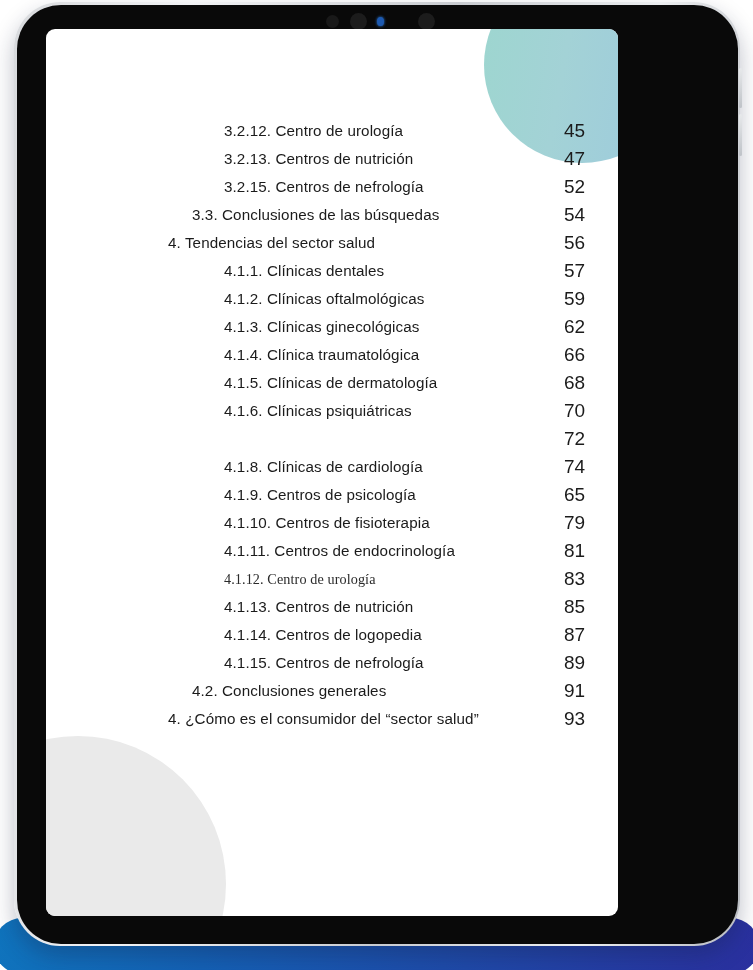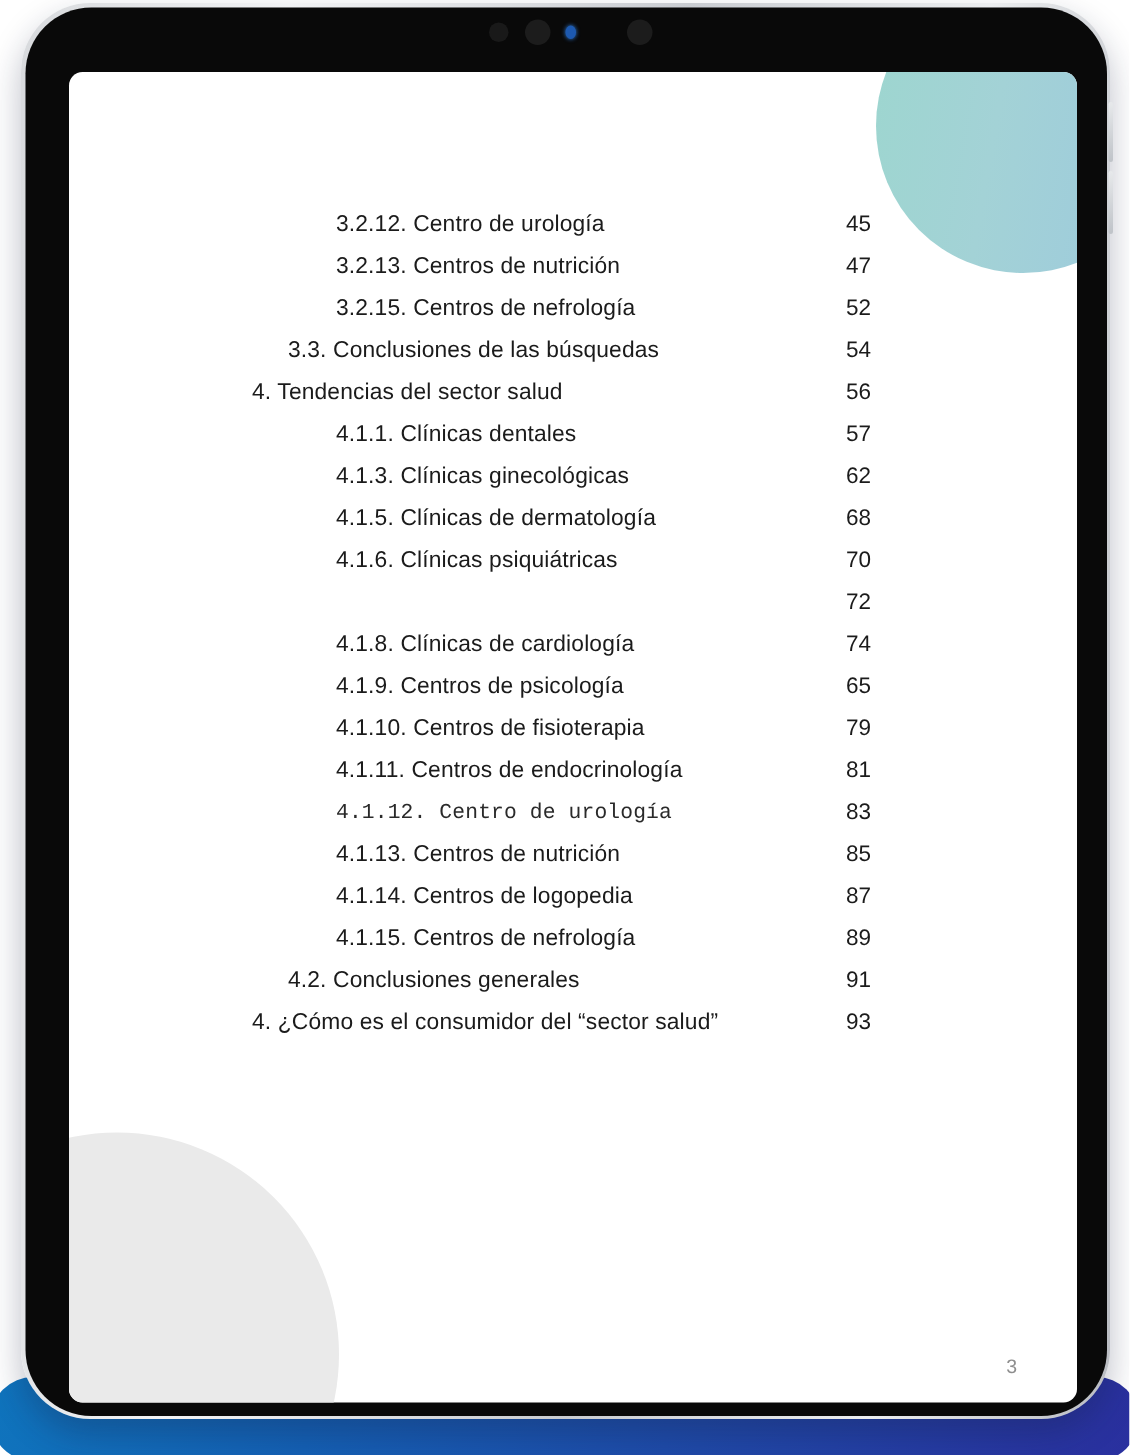--- a/index.html
+++ b/index.html
@@ -66,22 +66,22 @@
   }
   .sensor.s1 { left: 312px; top: 13px; width: 13px; height: 13px; background: #191919; }
   .sensor.s2 { left: 336px; top: 11px; width: 17px; height: 17px; background: #1c1c1c; }
   .sensor.s3 { left: 363px; top: 15px; width: 7px;  height: 9px;  background: #1d59b0; box-shadow: 0 0 3px #2f7fe0; }
   .sensor.s4 { left: 404px; top: 11px; width: 17px; height: 17px; background: #1c1c1c; }
 
   
   .page {
     position: absolute;
     left: 46px;
-    top: 48px;
-    width: 672px;
+    top: 29px;
+    width: 572px;
     height: 887px;
     background: #ffffff;
     border-radius: 9px;
     overflow: hidden;
   }
 
   
   .circle-teal {
     position: absolute;
     right: -62px;
@@ -118,28 +118,28 @@
     position: absolute;
     font-size: 15.2px;
     color: #1b1b1b;
     letter-spacing: 0.1px;
   }
   .lvl1 .toc-title { left: 122px; text-align: right; }
   .lvl2 .toc-title { left: 146px; }
   .lvl3 .toc-title { left: 178px; }
   
   .alt-font .toc-title {
-    font-family: Liberation Mono, monospace;
+    font-family: Liberation Serif, serif;
     font-size: 14.2px;
     color: #2a2a2a;
   }
   .toc-page {
     position: absolute;
     left: 518px;
-    font-size: 15px;
+    font-size: 19px;
     color: #1b1b1b;
   }
 
   .folio {
     position: absolute;
     left: 0;
     top: 855px;
     width: 632px;
     text-align: right;
     font-size: 13px;
@@ -188,22 +188,30 @@
         </div>
         <div class="toc-row lvl1">
           <span class="toc-title">4. Tendencias del sector salud</span>
           <span class="toc-page">56</span>
         </div>
         <div class="toc-row lvl3">
           <span class="toc-title">4.1.1. Clínicas dentales</span>
           <span class="toc-page">57</span>
         </div>
         <div class="toc-row lvl3">
+          <span class="toc-title">4.1.2. Clínicas oftalmológicas</span>
+          <span class="toc-page">59</span>
+        </div>
+        <div class="toc-row lvl3">
           <span class="toc-title">4.1.3. Clínicas ginecológicas</span>
           <span class="toc-page">62</span>
+        </div>
+        <div class="toc-row lvl3">
+          <span class="toc-title">4.1.4. Clínica traumatológica</span>
+          <span class="toc-page">66</span>
         </div>
         <div class="toc-row lvl3">
           <span class="toc-title">4.1.5. Clínicas de dermatología</span>
           <span class="toc-page">68</span>
         </div>
         <div class="toc-row lvl3">
           <span class="toc-title">4.1.6. Clínicas psiquiátricas</span>
           <span class="toc-page">70</span>
         </div>
         <div class="toc-row lvl3">

